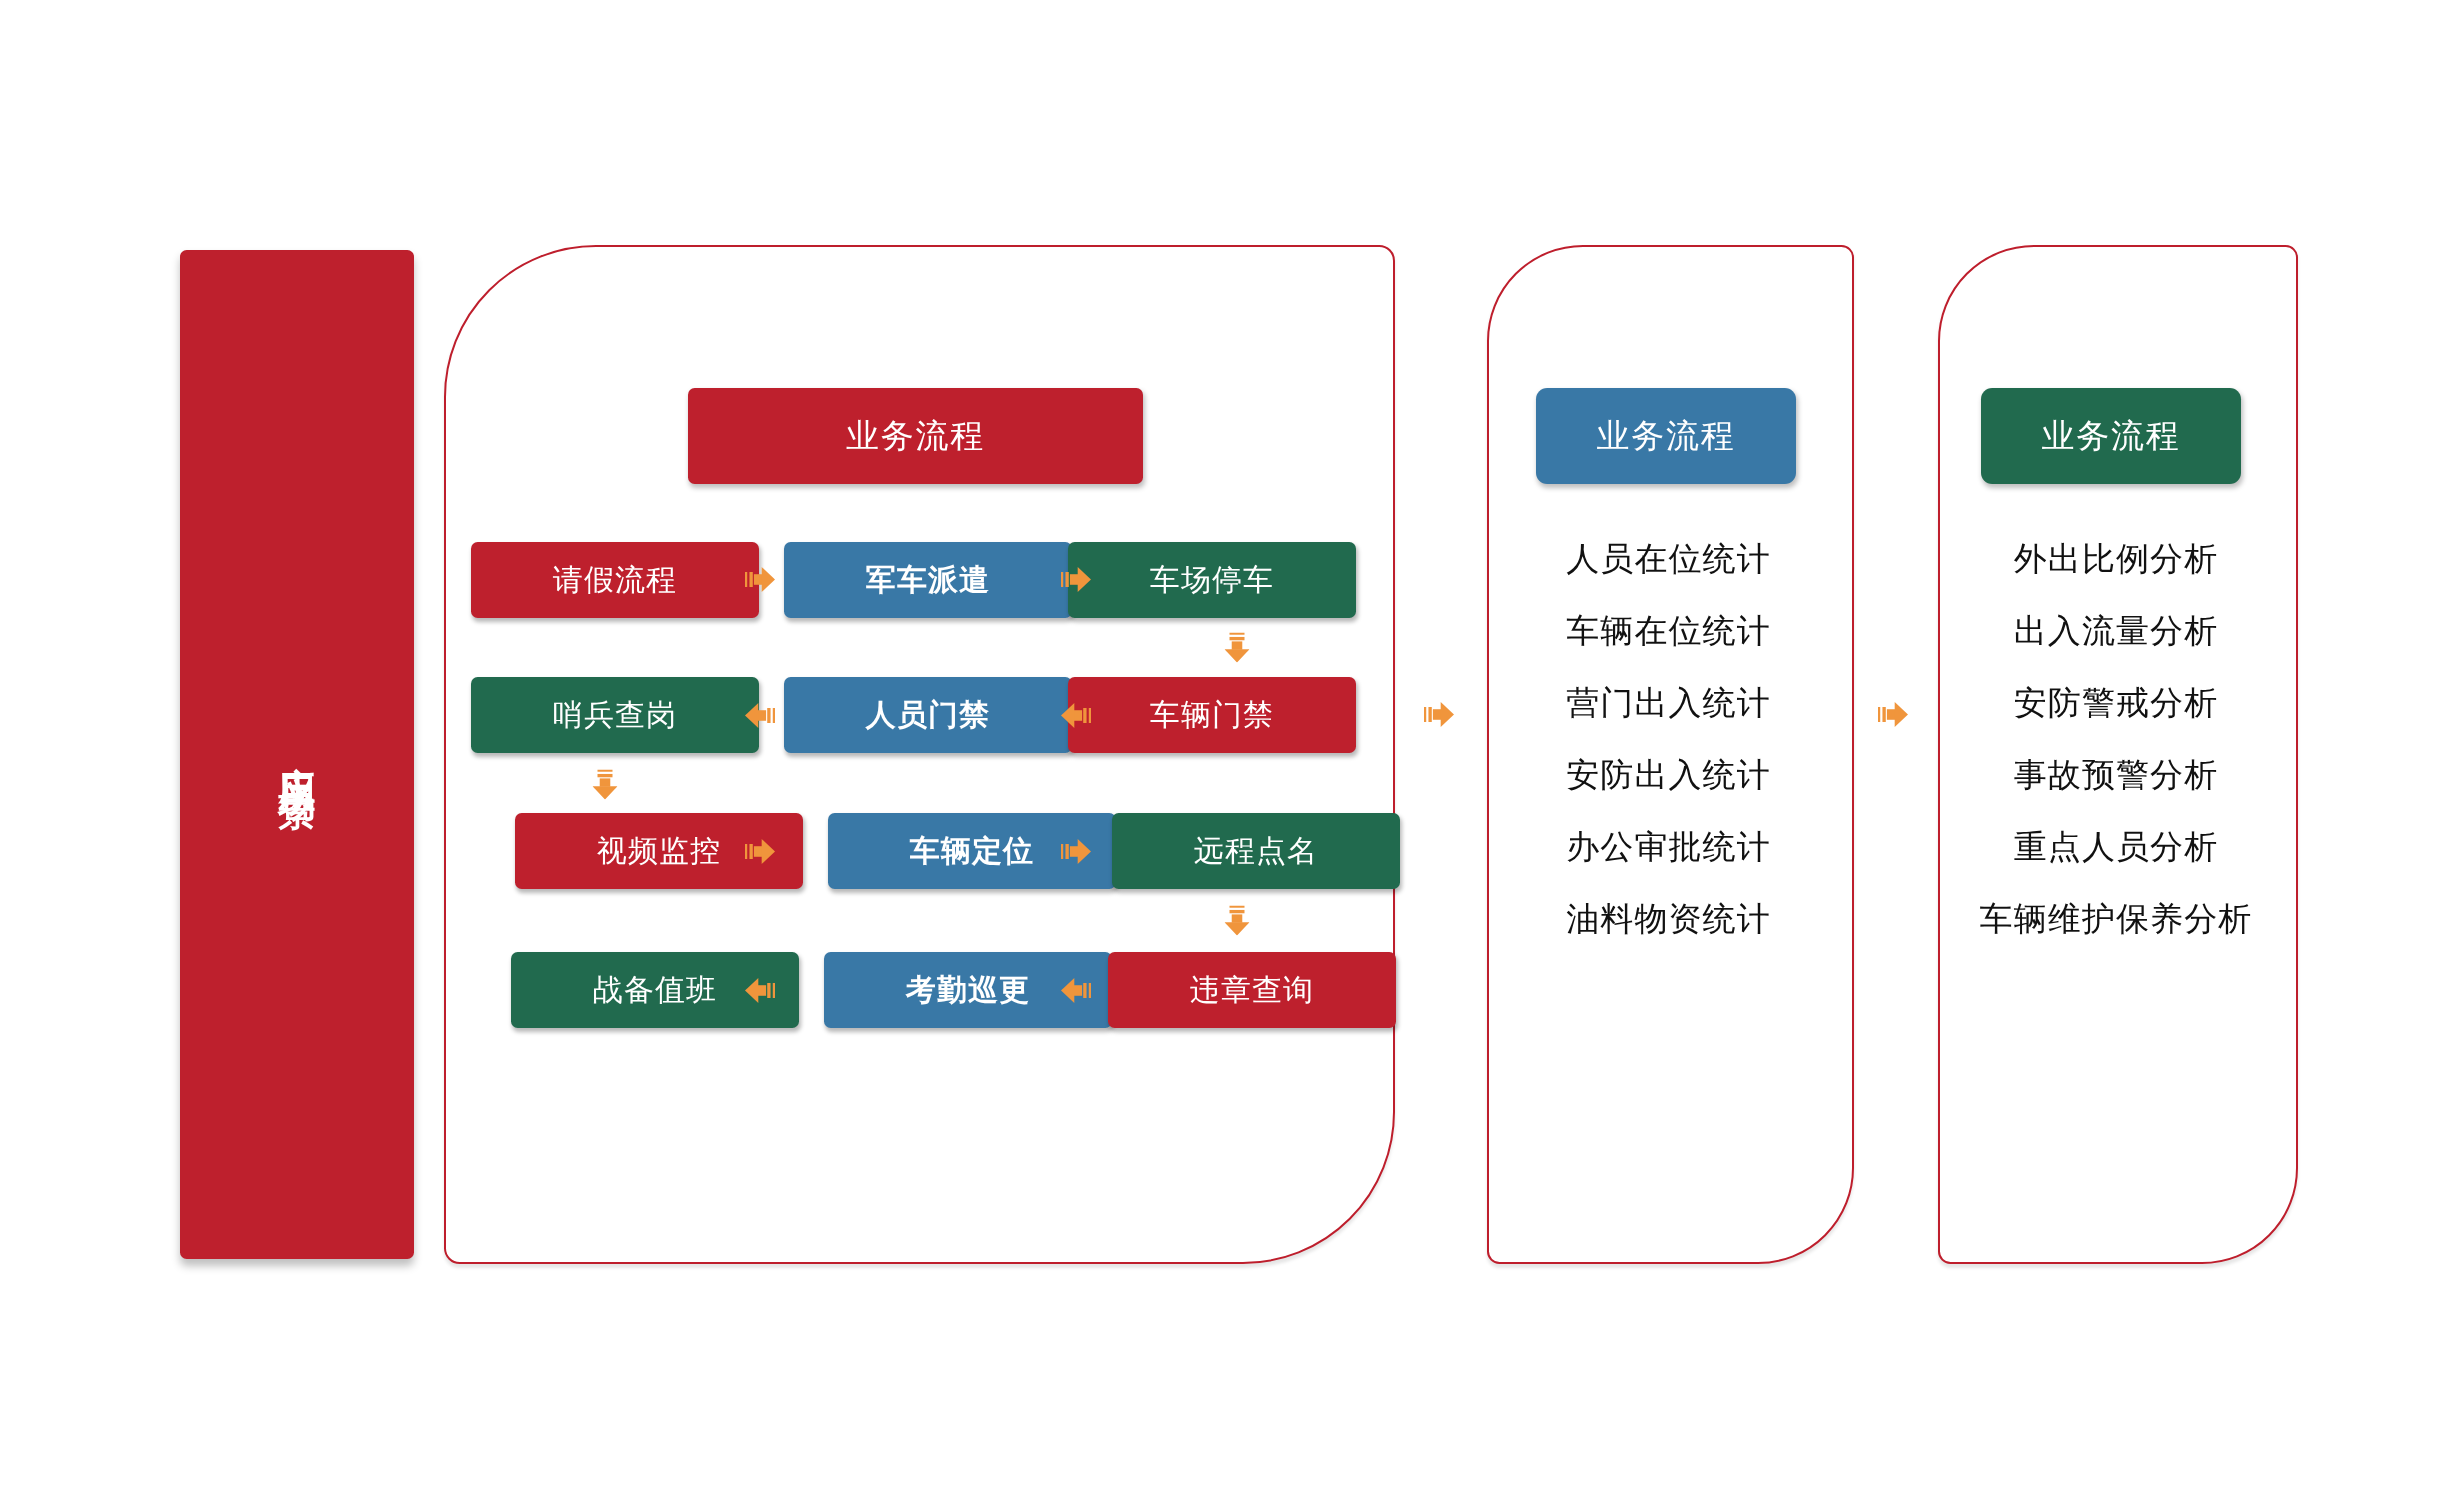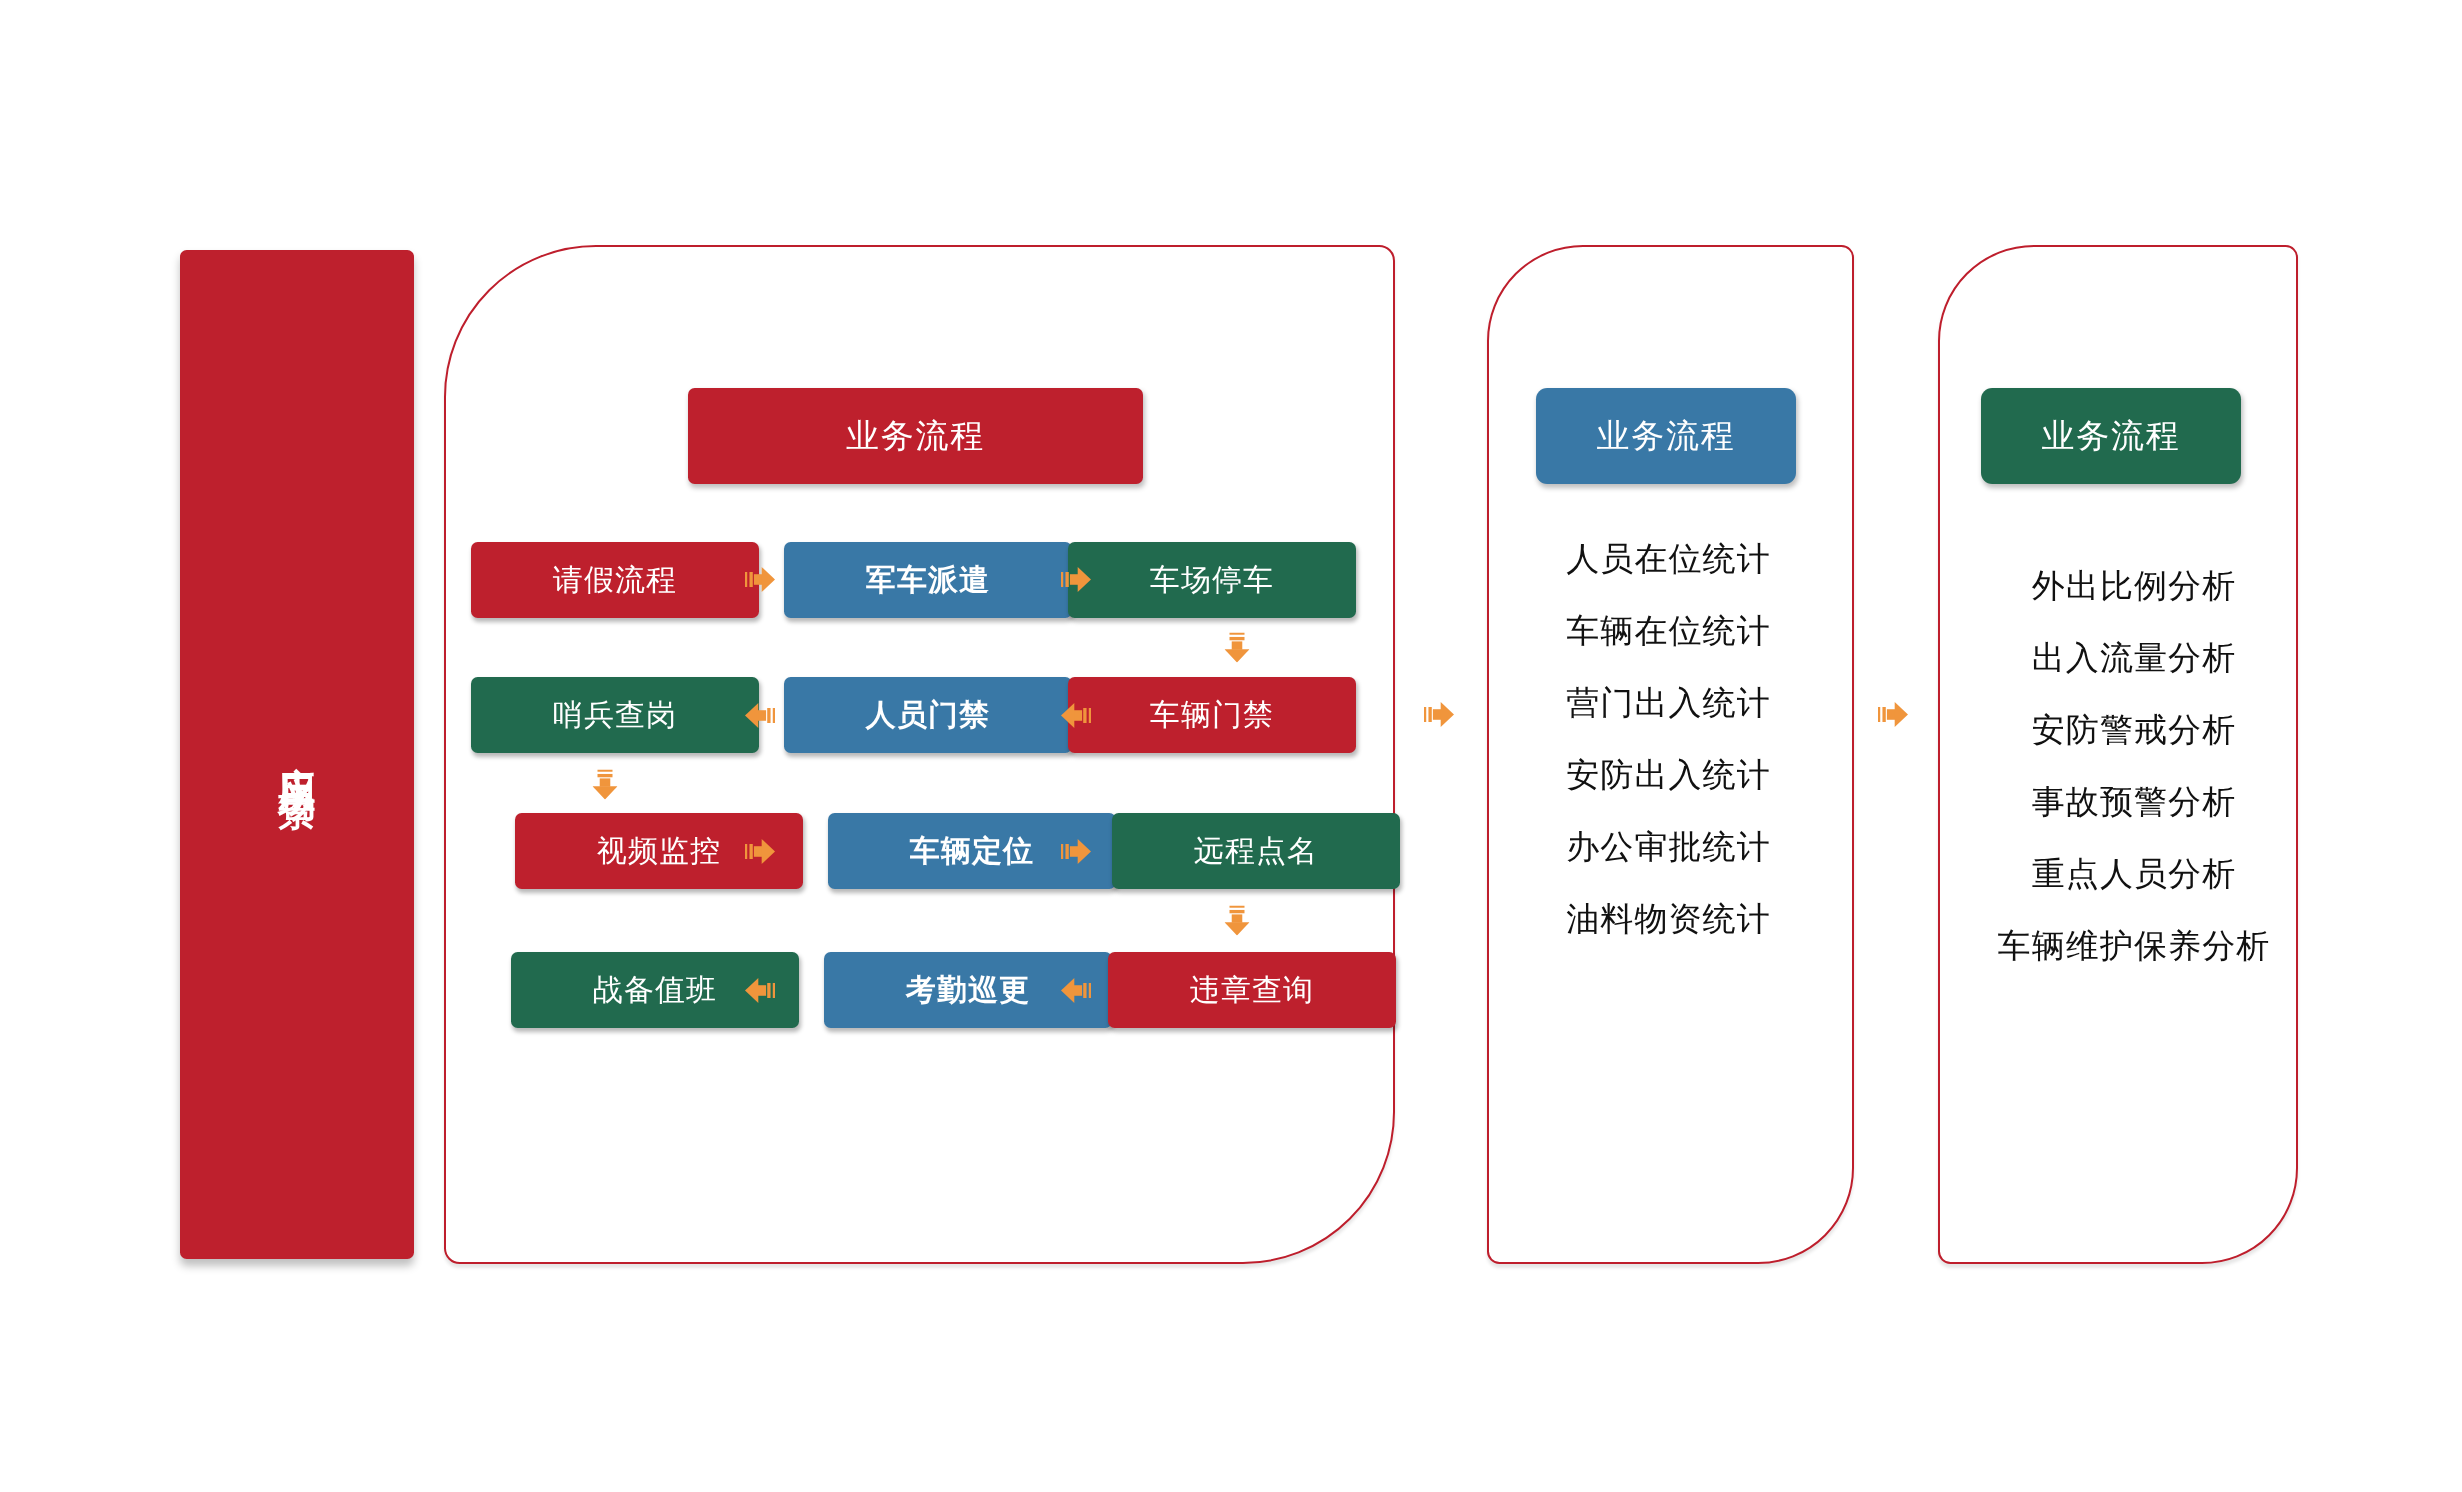--- a/index.html
+++ b/index.html
@@ -49,21 +49,21 @@
 
   
   .sarrow{position:absolute;width:30px;height:25px;color:var(--orange);}
   .sarrow svg{display:block;width:100%;height:100%;}
   .sarrow.left{transform:scaleX(-1);}
   .sarrow.down{transform:rotate(90deg);}
 
   
   .plist{position:absolute;display:flex;flex-direction:column;justify-content:space-between;}
   .plist.list2{left:1487px;top:523px;width:363px;}
-  .plist.list3{left:1938px;top:550px;width:356px;padding-left:18px;}
+  .plist.list3{left:1938px;top:523px;width:356px;}
   .plist .item{height:72px;display:flex;align-items:center;justify-content:center;
     color:#111;font-size:33px;letter-spacing:1.1px;white-space:nowrap;}
 </style>
 </head>
 <body>
 
 <div id="canvas">
 
   <div class="left-bar">
     <div class="vtext">应用场景</div>

